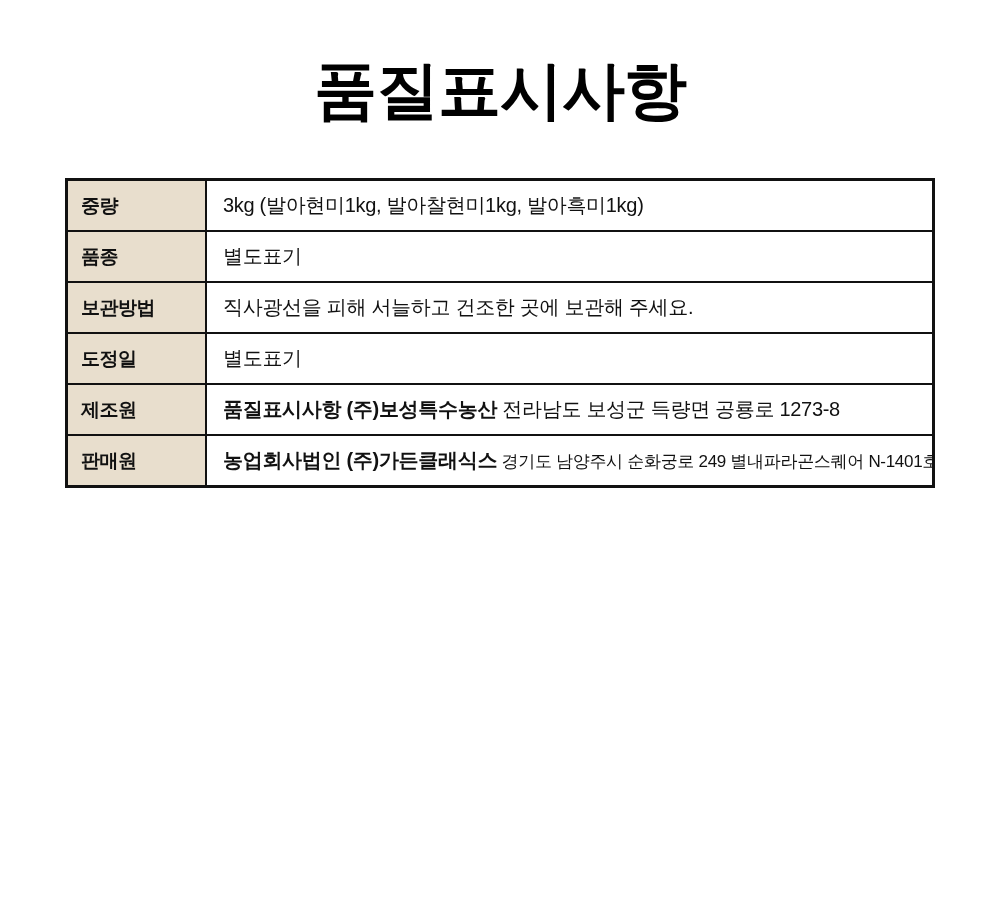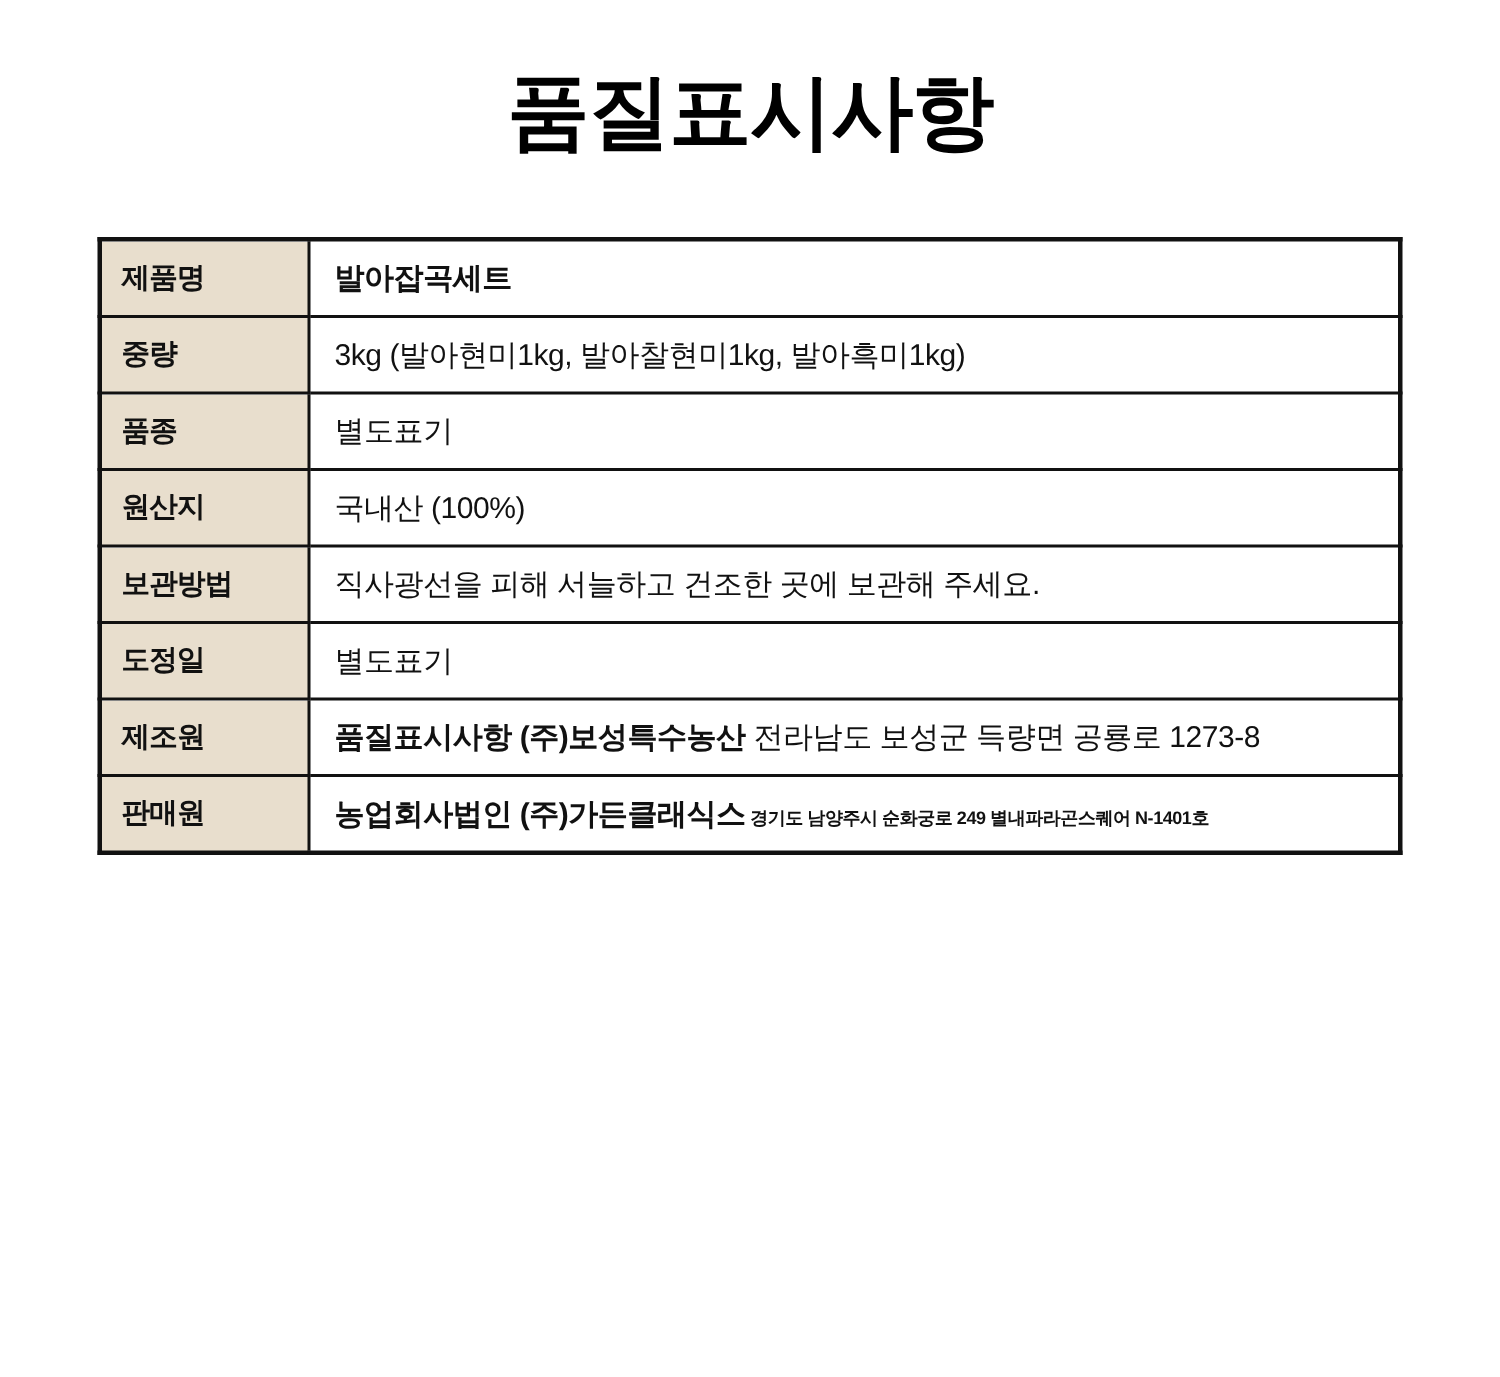--- a/index.html
+++ b/index.html
@@ -11,24 +11,24 @@
     overflow: hidden;
     font-family: "Liberation Sans", "DejaVu Sans", sans-serif;
     color: #111111;
   }
   .page {
     width: 1000px;
     height: 918px;
     position: relative;
   }
   h1.title {
-    margin: 0;
+    margin: 12px;
     padding-top: 44px;
     text-align: center;
-    font-size: 55px;
+    font-size: 63px;
     font-weight: 800;
     letter-spacing: -1px;
     line-height: 1.1;
     color: #000000;
   }
   table.spec-table {
     border-collapse: collapse;
     margin: 53px auto 0 auto;
     width: 870px;
     table-layout: fixed;
@@ -50,53 +50,41 @@
     letter-spacing: -0.5px;
   }
   td.value-cell {
     background: #ffffff;
     font-size: 20px;
     padding: 0 10px 0 16px;
     letter-spacing: -0.3px;
   }
   .val-bold { font-weight: 700; }
   .val-normal { font-weight: 400; text-align: right; }
-  .val-small { font-weight: 700; font-size: 12px; text-align: center; }
+  .val-small { font-weight: 400; font-size: 17px; text-align: center; }
 </style>
 </head>
 <body>
 
 <div class="page">
 
   <h1 class="title">품질표시사항</h1>
 
   <table class="spec-table">
     <tbody>
       <tr>
-        <td class="label-cell">제품명</td>
-        <td class="value-cell">
-          <span class="val-bold">발아잡곡세트</span>
-        </td>
-      </tr>
-      <tr>
         <td class="label-cell">중량</td>
         <td class="value-cell">
           <span class="val-normal">3kg (발아현미1kg, 발아찰현미1kg, 발아흑미1kg)</span>
         </td>
       </tr>
       <tr>
         <td class="label-cell">품종</td>
         <td class="value-cell">
           <span class="val-normal">별도표기</span>
-        </td>
-      </tr>
-      <tr>
-        <td class="label-cell">원산지</td>
-        <td class="value-cell">
-          <span class="val-normal">국내산 (100%)</span>
         </td>
       </tr>
       <tr>
         <td class="label-cell">보관방법</td>
         <td class="value-cell">
           <span class="val-normal">직사광선을 피해 서늘하고 건조한 곳에 보관해 주세요.</span>
         </td>
       </tr>
       <tr>
         <td class="label-cell">도정일</td>

